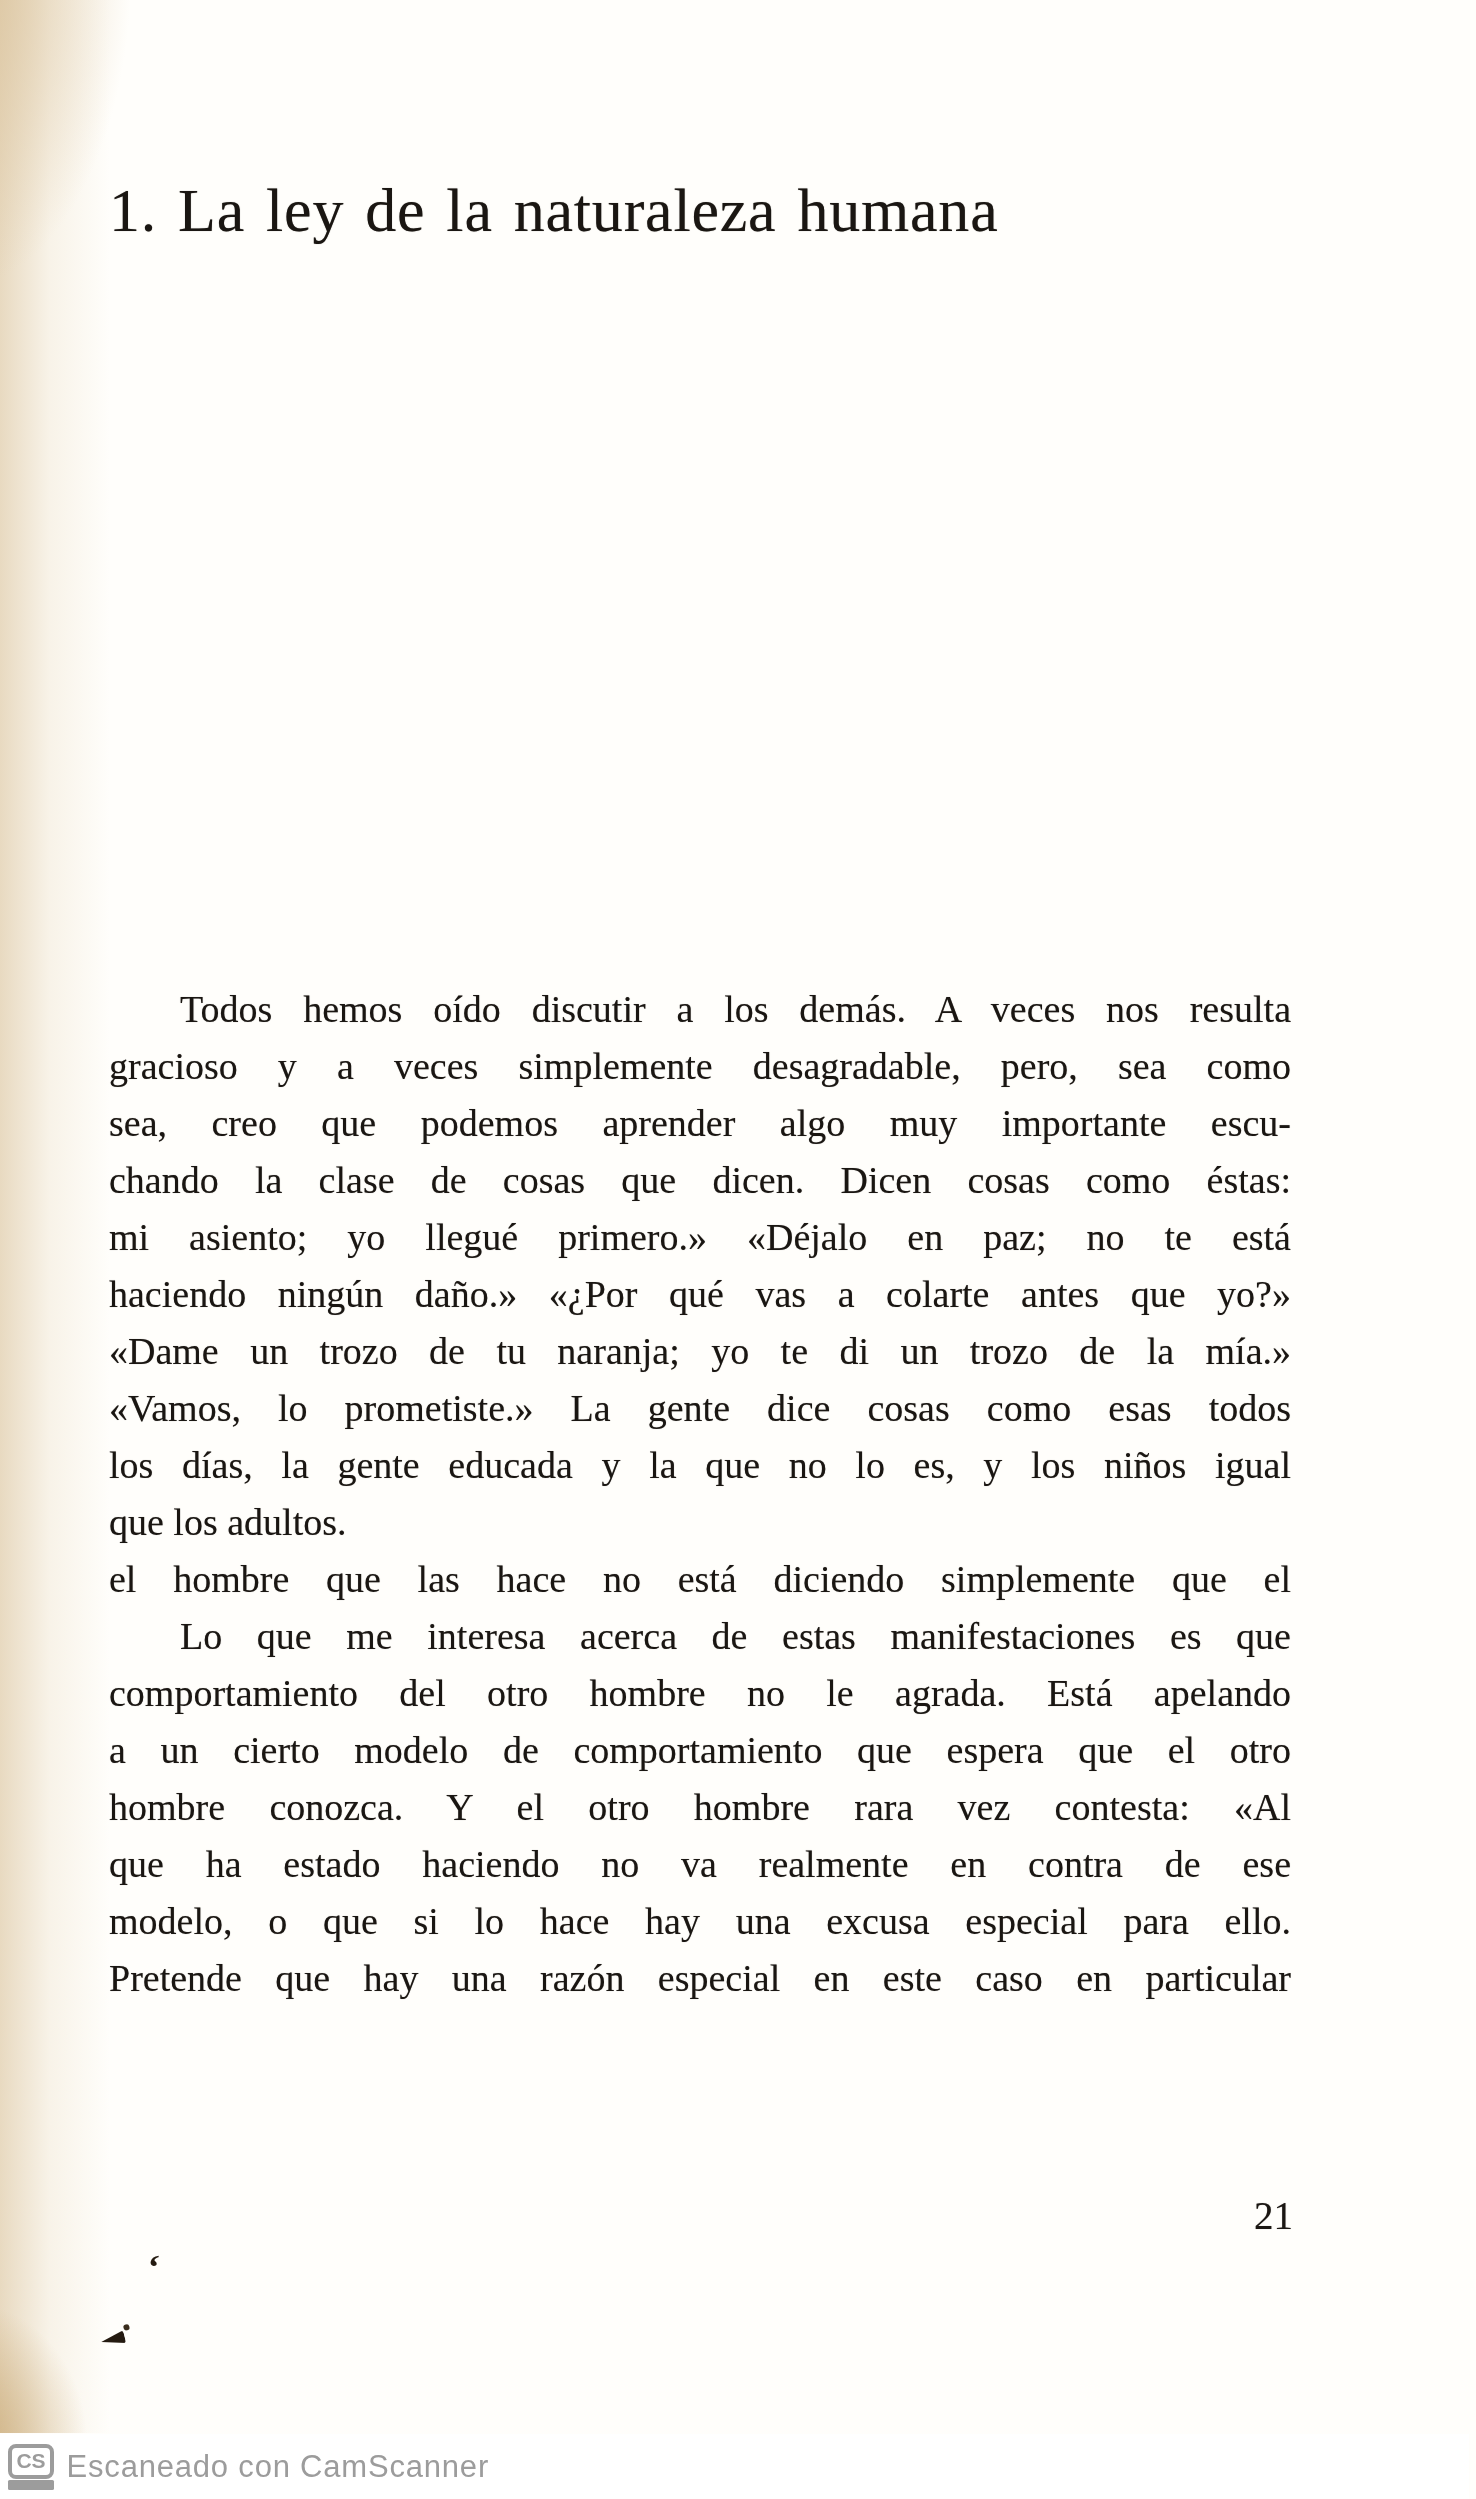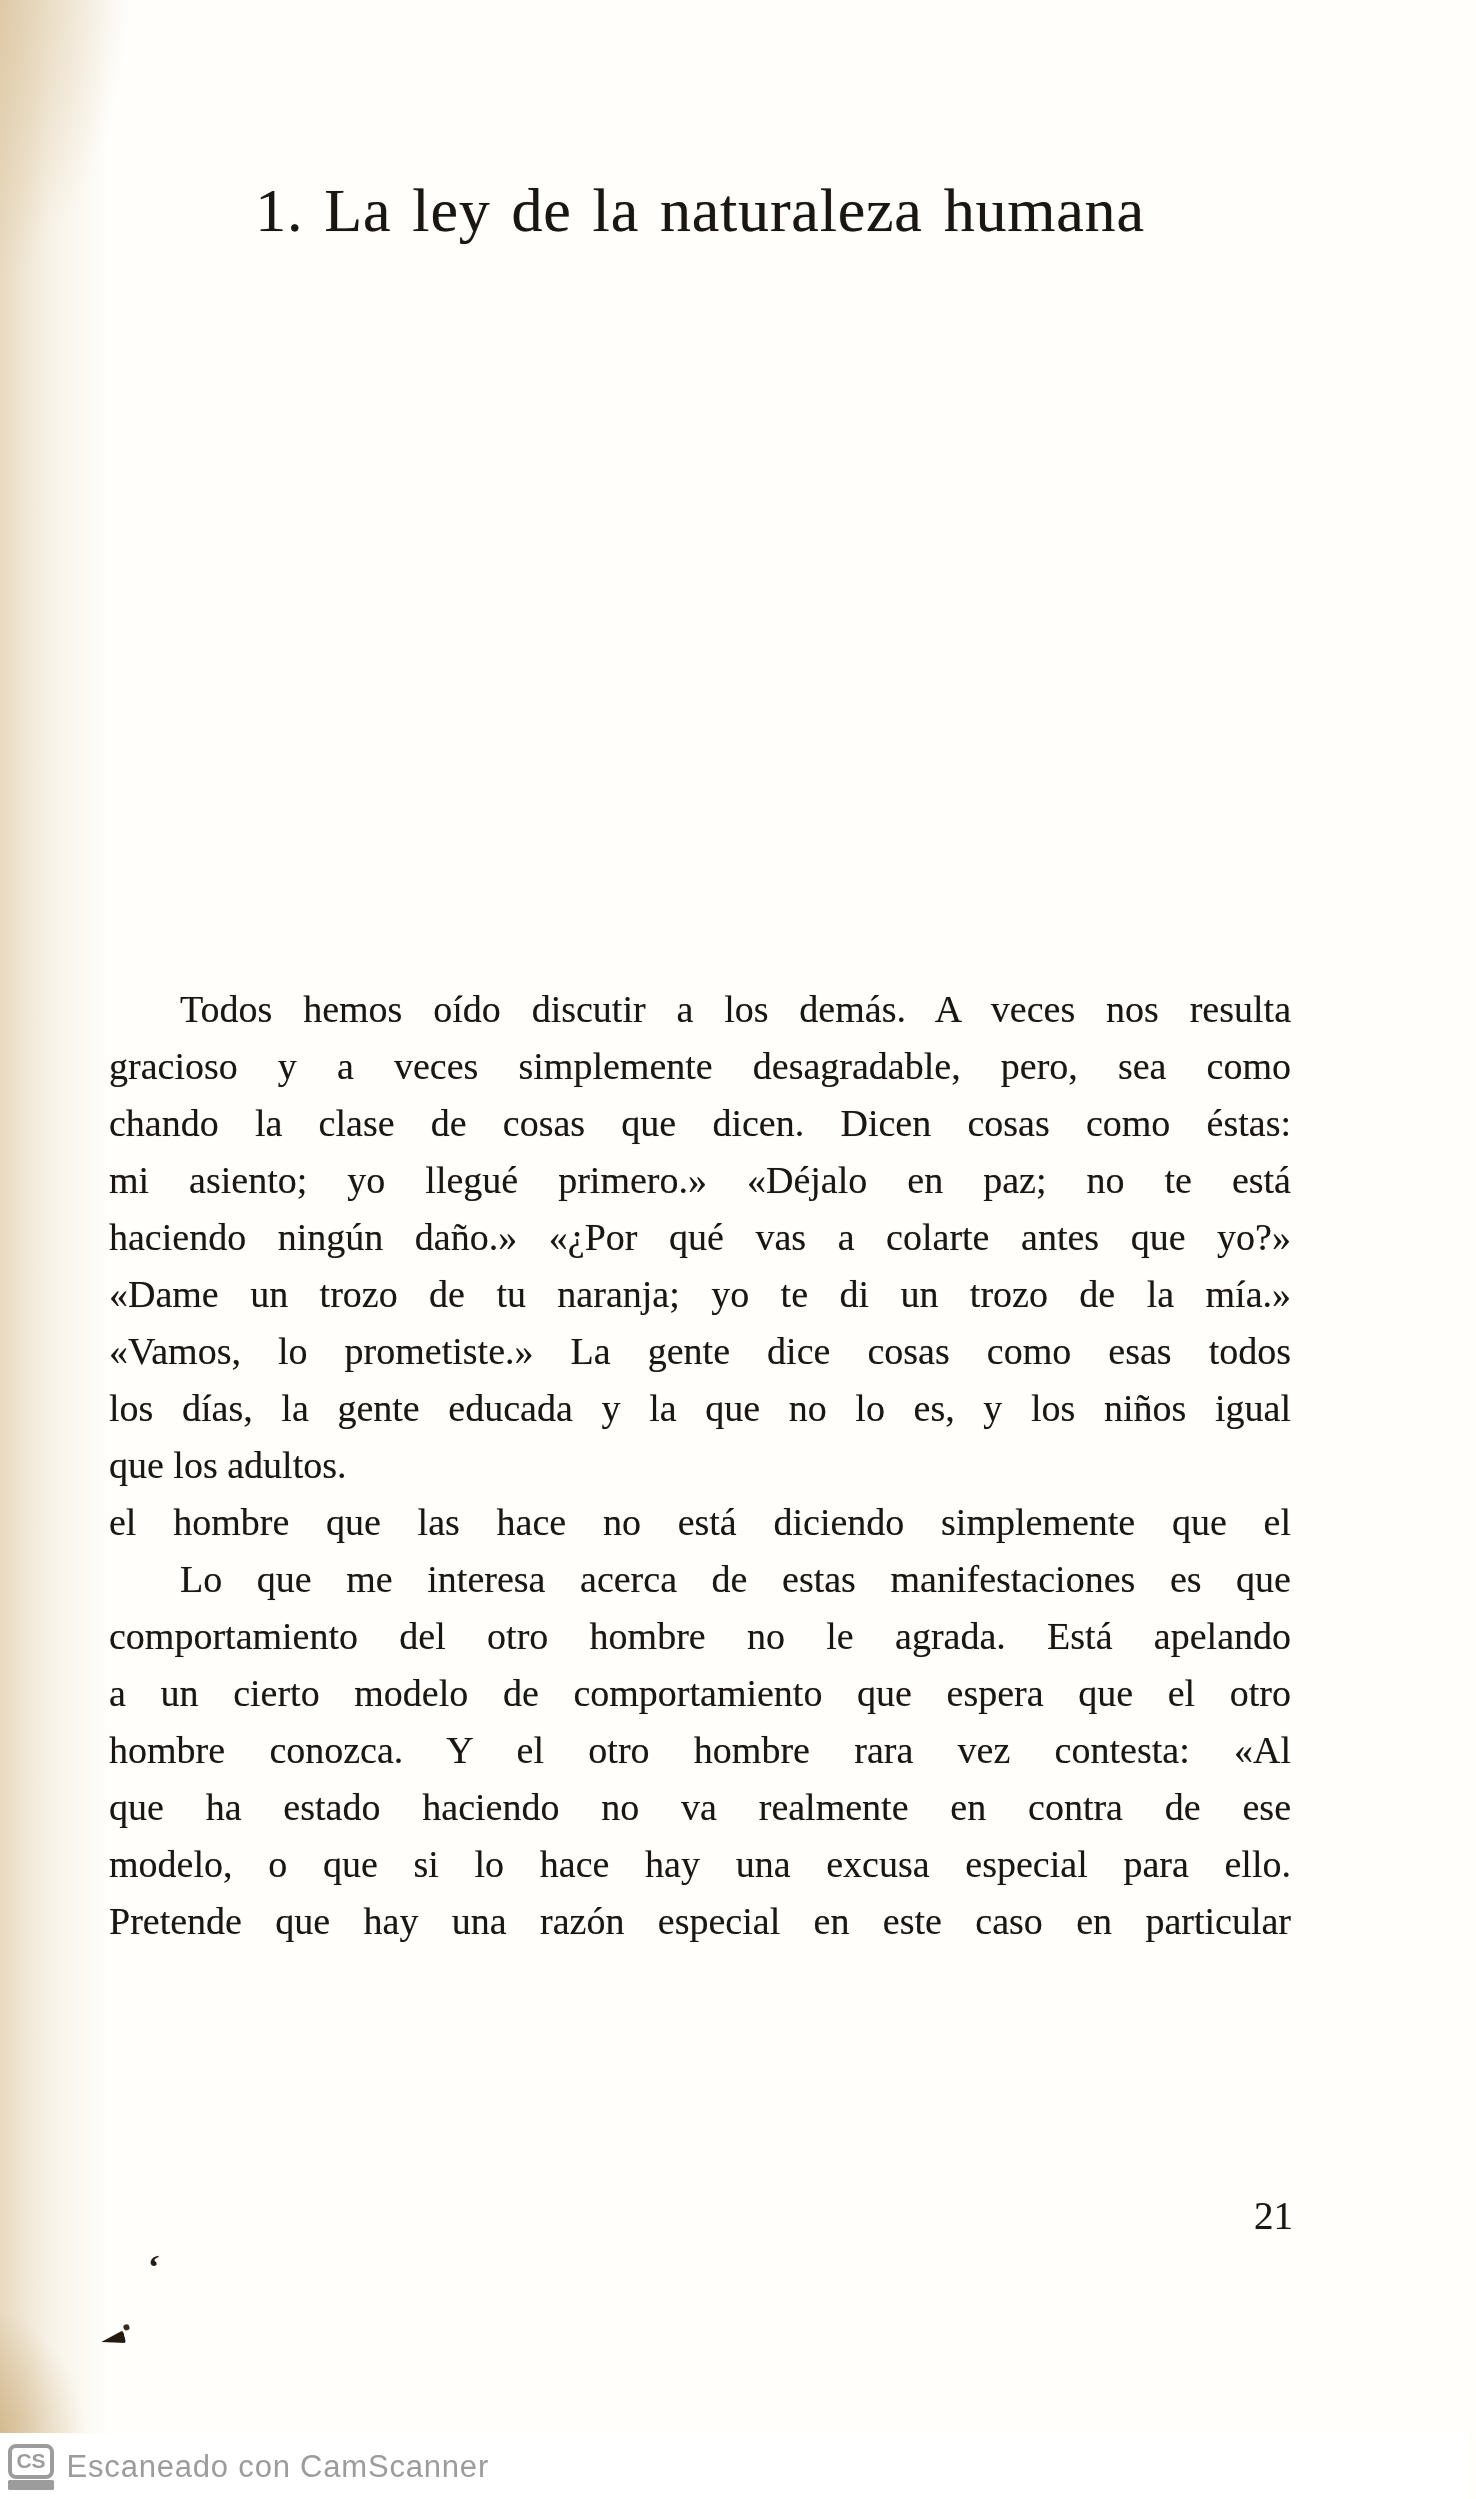--- a/index.html
+++ b/index.html
@@ -48,21 +48,20 @@
     left: 0; bottom: 0; width: 189px; height: 237px;
     background: radial-gradient(ellipse 166px 197px at -32px 105%,
       rgba(203,172,122,0.95) 0%, rgba(203,172,122,0) 72%);
   }
 
   .chapter-title {
     position: absolute;
     top: 175px;
     left: 109px;
     width: 1182px;
-    text-align: center;
     font-size: 62px;
     font-weight: normal;
     letter-spacing: 0.8px;
     word-spacing: 4.7px;
     color: var(--ink);
     text-shadow: 0 0 0.8px rgba(20,16,10,0.55);
     white-space: nowrap;
   }
 
   .body-text {
@@ -167,20 +166,21 @@
   <div class="page">
     <div class="edge-shade"></div>
     <div class="corner-shade top"></div>
     <div class="corner-shade bottom"></div>
 
     <h1 class="chapter-title">1. La ley de la naturaleza humana</h1>
 
     <div class="body-text">
         <div class="text-line indent">Todos hemos oído discutir a los demás. A veces nos resulta</div>
         <div class="text-line">gracioso y a veces simplemente desagradable, pero, sea como</div>
+        <div class="text-line">sea, creo que podemos aprender algo muy importante escu-</div>
         <div class="text-line">chando la clase de cosas que dicen. Dicen cosas como éstas:</div>
         <div class="text-line">mi asiento; yo llegué primero.» «Déjalo en paz; no te está</div>
         <div class="text-line">haciendo ningún daño.» «¿Por qué vas a colarte antes que yo?»</div>
         <div class="text-line">«Dame un trozo de tu naranja; yo te di un trozo de la mía.»</div>
         <div class="text-line">«Vamos, lo prometiste.» La gente dice cosas como esas todos</div>
         <div class="text-line">los días, la gente educada y la que no lo es, y los niños igual</div>
         <div class="text-line last-left">que los adultos.</div>
         <div class="text-line">el hombre que las hace no está diciendo simplemente que el</div>
         <div class="text-line indent">Lo que me interesa acerca de estas manifestaciones es que</div>
         <div class="text-line">comportamiento del otro hombre no le agrada. Está apelando</div>

